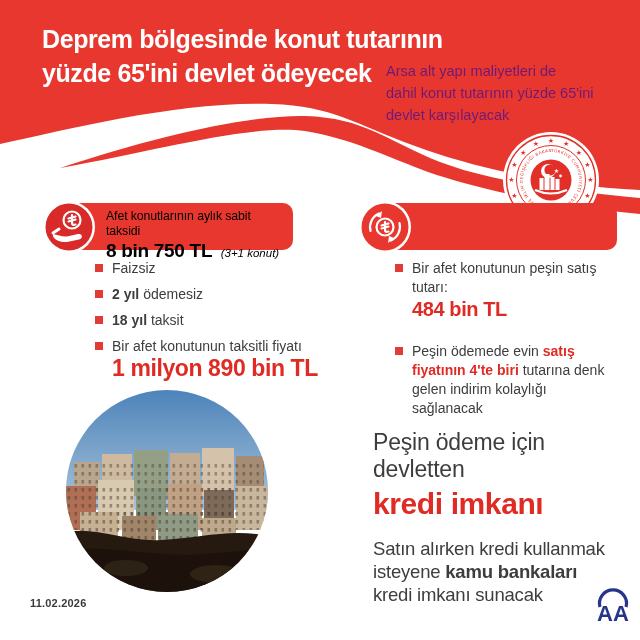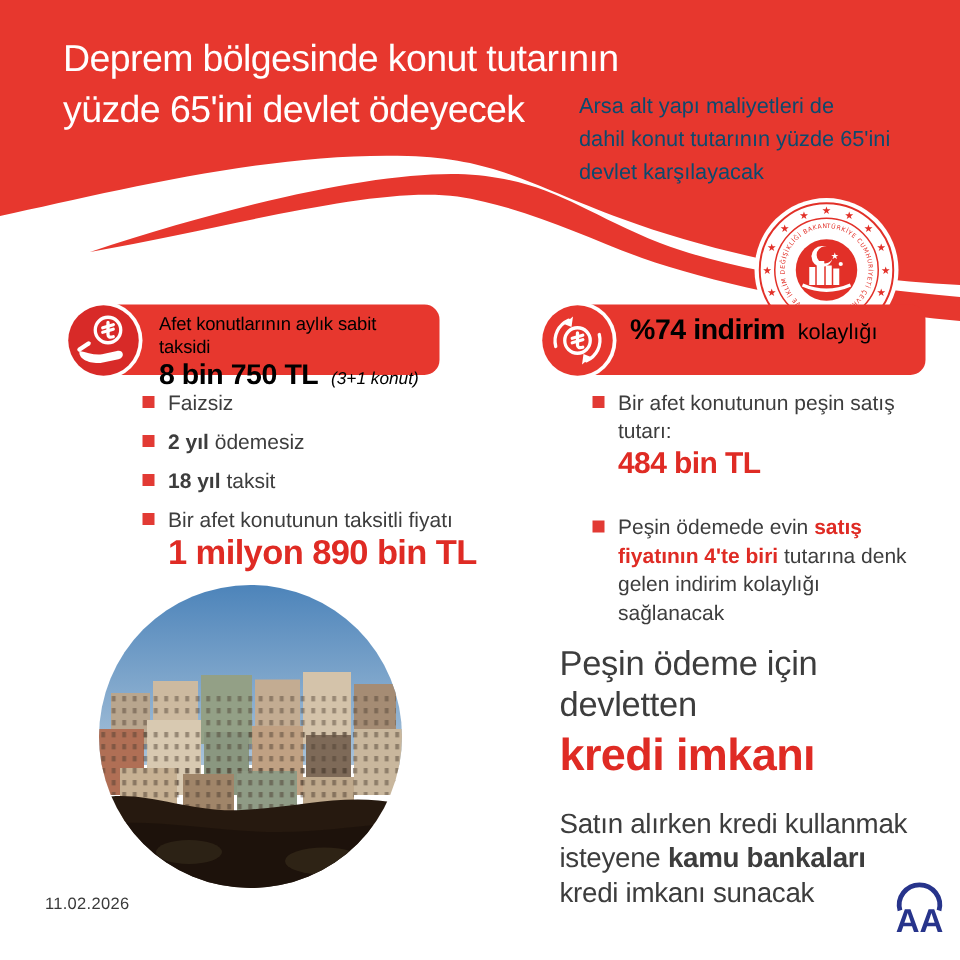--- a/index.html
+++ b/index.html
@@ -10,25 +10,25 @@
     --navy:#27348b;
   }
   html,body{margin:0;padding:0;background:#888;}
   .canvas{
     position:relative;width:640px;height:640px;background:#ffffff;overflow:hidden;
     font-family:"Liberation Sans",sans-serif;margin:0 auto;
   }
   svg{display:block}
   .header-art{position:absolute;left:0;top:0}
   .hdr-title{
-    position:absolute;left:42px;top:22px;color:#fff;font-weight:normal;
+    position:absolute;left:42px;top:22px;color:#fff;font-weight:bold;
     font-size:25px;line-height:34px;letter-spacing:-0.4px;
   }
   .hdr-sub{
-    position:absolute;left:386px;top:60px;color:#0c4a6e;
+    position:absolute;left:386px;top:60px;color:#701a75;
     font-size:14.5px;line-height:22px;font-weight:500;
   }
   
   .badge{position:absolute;top:203px;height:47px;background:var(--red);border-radius:10px;color:#000000;box-sizing:border-box}
   .badge-left{left:58px;width:235px;padding:6px 8px 0 48px}
   .badge-right{left:374px;width:243px;padding:6px 8px 0 46px}
   .badge-label{font-size:12.3px;letter-spacing:-0.1px;line-height:15px}
   .badge-row{margin-top:1px;white-space:nowrap}
   .badge-value{font-size:19px;font-weight:bold;letter-spacing:-0.3px}
   .badge-note{font-size:11.5px;font-style:italic;margin-left:4px}
@@ -49,21 +49,21 @@
   .red-b{color:var(--text-red);font-weight:bold}
   b{font-weight:bold}
   
   .photo{position:absolute;left:66px;top:390px}
   
   .credit{position:absolute;left:373px;top:429px;color:var(--ink)}
   .credit-l1{font-size:23px;letter-spacing:-0.2px}
   .credit-l2{font-size:30px;font-weight:bold;color:var(--text-red);margin-top:4px;letter-spacing:-0.4px}
   .credit-para{margin-top:16px;font-size:18.5px;line-height:23px;letter-spacing:-0.2px}
   
-  .date{position:absolute;left:30px;top:597px;font-size:11px;font-weight:normal;color:#3a3a3a;letter-spacing:0.2px}
+  .date{position:absolute;left:30px;top:597px;font-size:11px;font-weight:bold;color:#3a3a3a;letter-spacing:0.2px}
   .aa-logo{position:absolute;left:592px;top:583px}
 </style>
 </head>
 <body>
 
 <div class="canvas">
 
   <svg class="header-art" width="640" height="270" viewBox="0 0 640 270">
 
     <path d="M0,0 H640 V190 C560,186 480,170 415,146 C355,124 332,106 272,104 C180,101 75,128 0,144 Z" fill="#e7372e"></path>
@@ -141,24 +141,20 @@
       <circle cx="3" cy="-7" r="8.5"></circle>
       <path d="M3,-12 L3,-4 Q3,-1.5 6.5,-2.5"></path>
       <path d="M-0.5,-8.5 L6.5,-10.5"></path>
       <path d="M-0.5,-5.5 L6.5,-7.5"></path>
     </g>
     <path d="M-16,7 C-17,12 -10,15.5 -2,15 L10,12.5 C14.5,11.5 13.5,6 9,7 L-1,9.2 C-6,10 -11,8 -16,7 Z" fill="#ffffff"></path>
     <path d="M-16,6 L-10,2" stroke="#ffffff" stroke-width="3" stroke-linecap="round"></path>
   </svg>
 
   <div class="badge badge-right">
-    <div class="badge-row">
-      <span class="badge-value">%74 indirim</span>
-      <span class="badge-rest">kolaylığı</span>
-    </div>
   </div>
   <svg class="badge-icon right" width="54" height="54" viewBox="-27 -27 54 54">
     <circle r="26" fill="#ffffff"></circle>
     <circle r="23.5" fill="#e7372e"></circle>
     <g stroke="#ffffff" fill="none" stroke-width="2.2" stroke-linecap="round">
       <circle cx="0" cy="0" r="8.5"></circle>
       <path d="M0,-5 L0,3 Q0,5.5 3.5,4.5"></path>
       <path d="M-3.5,-1.5 L3.5,-3.5"></path>
       <path d="M-3.5,1.5 L3.5,-0.5"></path>
       <path d="M-14.5,4 A 15,15 0 0 1 -6,-13.5"></path>

